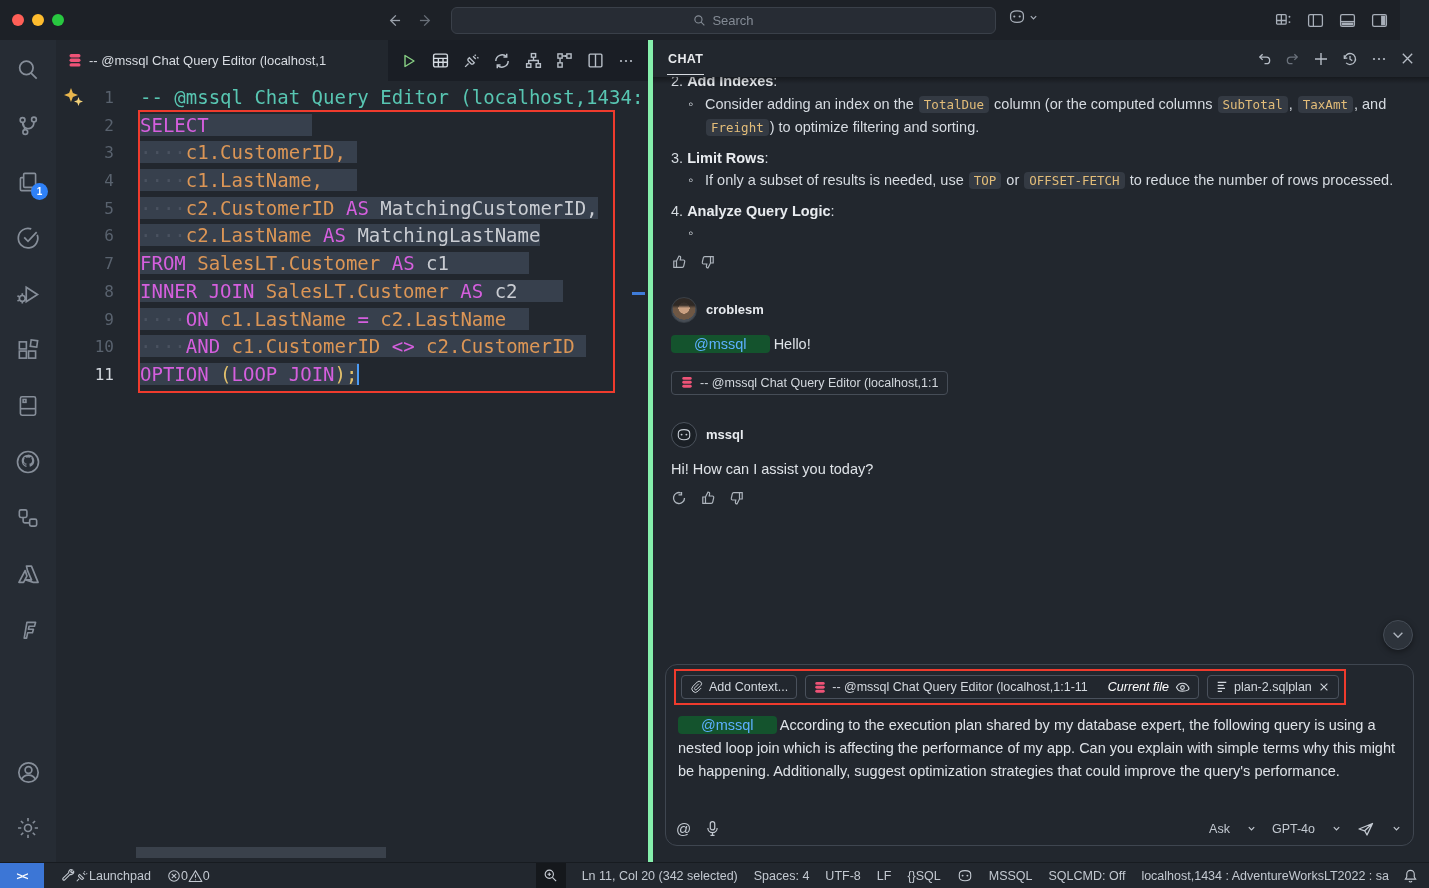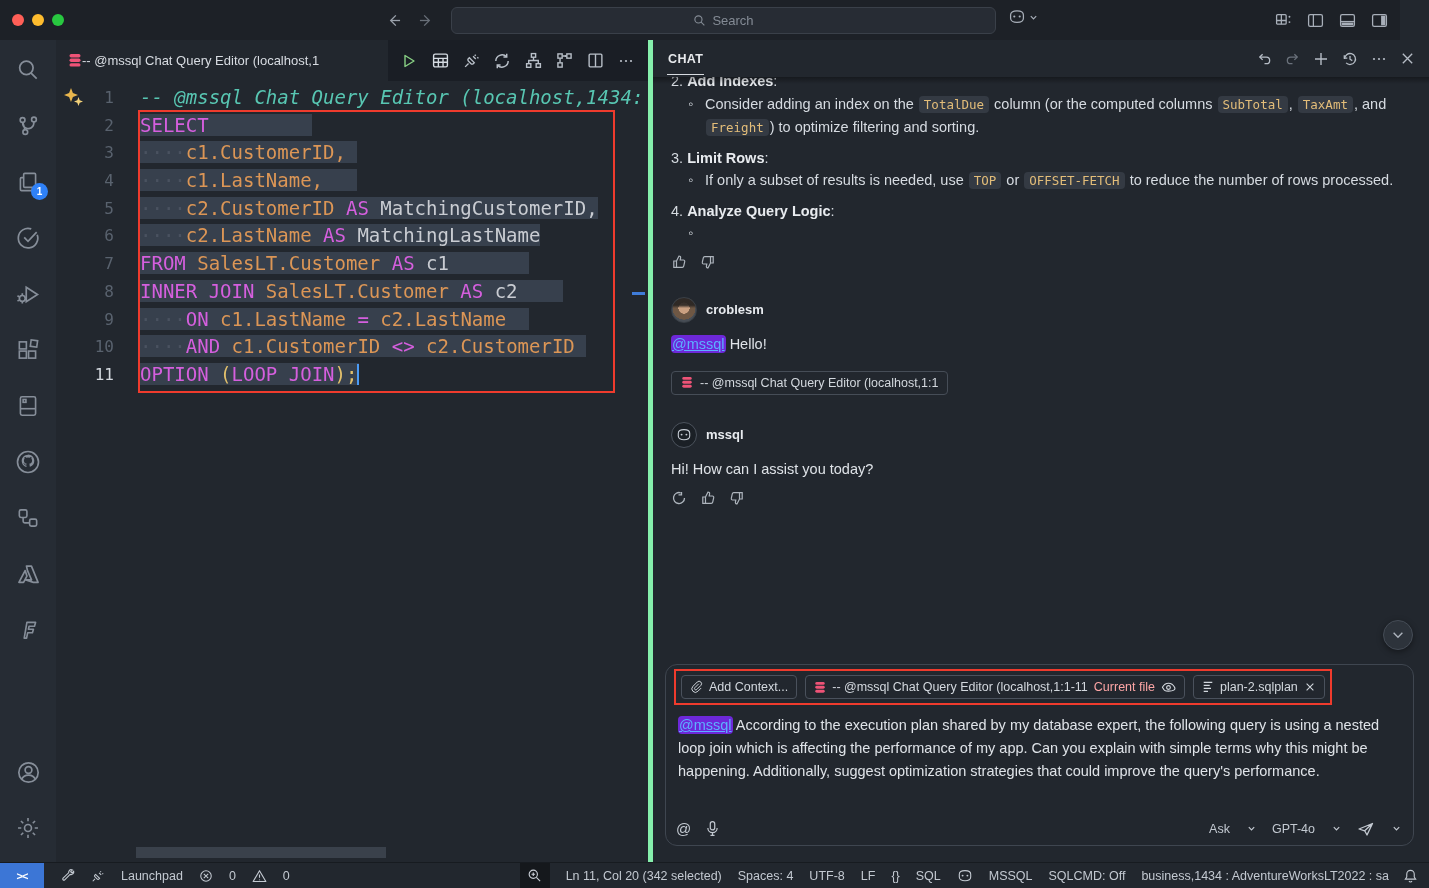--- a/index.html
+++ b/index.html
@@ -27,34 +27,34 @@
   
   .activitybar { position:absolute; left:0; top:0; width:56px; height:822px; background:#262c34; display:flex; flex-direction:column; align-items:center; }
   .ab-item { width:48px; height:48px; display:flex; align-items:center; justify-content:center; color:#868e99; position:relative; margin-top:8px; }
   .ab-item.first { margin-top:6px; }
   .ab-badge { position:absolute; right:4px; bottom:6px; min-width:17px; height:17px; background:#2f81f7; color:#fff; border-radius:50%; font-size:10px; display:flex; align-items:center; justify-content:center; font-weight:bold; }
   .ab-spacer { flex:1; }
 
   
   .editor-pane { position:absolute; left:56px; top:0; width:592px; height:822px; background:#22272e; overflow:hidden; }
   .tabbar { position:absolute; left:0; top:0; width:592px; height:41px; background:#1a1e25; display:flex; align-items:stretch; }
-  .tab { display:flex; align-items:center; background:#22272e; padding:0 12px; max-width:332px; min-width:332px; overflow:hidden; }
+  .tab { display:flex; align-items:center; gap:7px; background:#22272e; padding:0 12px; max-width:332px; min-width:332px; overflow:hidden; }
   .tab-label { font-size:13px; color:#d8dce2; white-space:nowrap; overflow:hidden; }
   .ed-toolbar { display:flex; align-items:center; gap:9px; padding-left:10px; }
   .ed-toolbar .tbi { width:22px; height:22px; display:flex; align-items:center; justify-content:center; color:#b9c0c9; }
 
   .editor-body { position:absolute; left:0; top:41px; width:592px; height:781px; overflow:hidden; }
   .gutter { position:absolute; left:0; top:3px; width:58px; text-align:right; font-family:"DejaVu Sans Mono", monospace; font-size:16px; color:#59626e; }
   .gutter .ln { height:27.7px; line-height:27.7px; }
   .gutter .ln.active { color:#d4d9df; }
   .sparkles { position:absolute; left:7px; top:6px; }
   .code { position:absolute; left:84px; top:3px; right:0; font-family:"DejaVu Sans Mono", monospace; font-size:19px; white-space:pre; }
   .code-line { height:27.7px; line-height:27.7px; }
   .sel { background:#37404d; }
-  .tok-cm { color:#58c6b2; font-style:italic; }
+  .tok-cm { color:#58c6b2; }
   .tok-kw { color:#d55fde; }
   .tok-id { color:#dc9656; }
   .tok-pl { color:#c9ccd2; }
   .tok-br { color:#e2c06c; }
   .tok-ws { color:#4a5260; }
   .tok-sp { color:transparent; }
   .caret { display:inline-block; width:2px; height:21px; background:#4b9bf5; vertical-align:-4px; }
   .ed-redbox { position:absolute; left:82px; top:29px; width:477px; height:283px; border:2px solid #ef3b2d; pointer-events:none; }
   .vmark { position:absolute; right:3px; top:211px; width:13px; height:3px; background:#3f7cd9; }
   .hscroll { position:absolute; left:80px; bottom:4px; width:250px; height:11px; background:#3a414b; }
@@ -82,40 +82,40 @@
 
   .msg-head { display:flex; align-items:center; gap:9px; margin-top:27px; }
   .msg-name { font-size:13px; font-weight:bold; color:#e8ebef; }
   .avatar { width:26px; height:26px; border-radius:50%; flex:none; }
   .avatar.user { background:
       linear-gradient(rgba(40,36,34,.9) 0 30%, rgba(40,36,34,0) 42%),
       radial-gradient(circle at 50% 42%, #caa081 0 30%, #6e5744 31% 62%, #474d55 63%);
       border:1px solid #3a4047; }
   .avatar.bot { background:#1b2026; border:1px solid #4b525c; display:flex; align-items:center; justify-content:center; color:#c6ccd4; }
   .msg-body { margin-top:13px; font-size:14.5px; color:#dfe3e8; }
-  .mention { background:#6d28d9; color:#5db0ff; border-radius:4px; padding:1px 1px;text-decoration:underline; }
+  .mention { background:#14532d; color:#5db0ff; border-radius:4px; padding:1px 23px; }
   .attach-chip { display:inline-flex; align-items:center; gap:7px; margin-top:19px; border:1px solid #464d57; border-radius:4px; height:24px; padding:0 9px; font-size:12.5px; color:#d3d8de; }
   .bot-actions { display:flex; gap:13px; margin-top:13px; color:#aeb5bd; }
 
   .scroll-down { position:absolute; right:16px; bottom:212px; width:30px; height:30px; border-radius:50%; background:#2d333b; border:1px solid #454c56; display:flex; align-items:center; justify-content:center; color:#adb4bd; box-shadow:0 2px 6px rgba(0,0,0,.4); }
 
   .chat-input { position:absolute; left:12px; right:15px; bottom:16px; height:182px; border:1px solid #3f4650; border-radius:12px; background:#22272e; padding:4px 8px; }
   .ctx-annotation { display:inline-flex; align-items:center; gap:8px; border:2px solid #ef3b2d; padding:4px 5px; }
   .chip { display:inline-flex; align-items:center; gap:6px; height:24px; border:1px solid #4a515c; border-radius:4px; padding:0 8px; font-size:12.5px; color:#d3d8de; white-space:nowrap; }
-  .chip .dim { color:#fca5a5; margin-left:0; }
+  .chip .dim { color:#ffffff; margin-left:14px;font-style:italic; }
   .input-text { margin:9px 4px 0; font-size:14.5px; line-height:23px; color:#dfe3e8; }
   .input-toolbar { position:absolute; left:10px; right:12px; bottom:8px; display:flex; align-items:center; gap:15px; color:#c3c9d1; }
   .it-right { margin-left:auto; display:flex; align-items:center; gap:16px; font-size:12.5px; color:#c3c9d1; }
   .dd { display:flex; align-items:center; gap:17px; }
   .at-glyph { font-size:15px; }
 
   
   .statusbar { position:absolute; left:0; bottom:0; width:1429px; height:26px; background:#22272e; border-top:1px solid #171b20; display:flex; align-items:center; font-size:12.5px; color:#c3c9d1; }
   .sb-remote { width:44px; height:26px; background:#3c76d6; color:#fff; display:flex; align-items:center; justify-content:center; font-weight:bold; font-size:11px; letter-spacing:-1px; }
-  .sb-item { display:flex; align-items:center; gap:16px; margin-left:16px; white-space:nowrap; }
+  .sb-item { display:flex; align-items:center; gap:0; margin-left:16px; white-space:nowrap; }
   .sb-zoombox { width:30px; height:26px; background:#15181c; display:flex; align-items:center; justify-content:center; margin-left:auto; }
   .sb-bell { margin-left:14px; margin-right:11px; }
 </style>
 </head>
 <body>
 
 <div class="titlebar">
   <div class="traffic">
     <div class="tl" style="background:#ff5f57"></div>
     <div class="tl" style="background:#febc2e"></div>
@@ -673,19 +673,19 @@
     <span>
         <svg width="16" height="16" viewBox="0 0 16 16" fill="none" stroke="currentColor" stroke-width="1.1">
           <path d="M2.3 6.2c0-2.3 1.9-3.6 5.7-3.6s5.7 1.3 5.7 3.6v2.9c0 2.3-2.3 3.7-5.7 3.7s-5.7-1.4-5.7-3.7z"></path>
           <circle cx="5.6" cy="7.6" r=".95" fill="currentColor" stroke="none"></circle>
           <circle cx="10.4" cy="7.6" r=".95" fill="currentColor" stroke="none"></circle>
         </svg>
       </span>
   </div>
   <div class="sb-item">MSSQL</div>
   <div class="sb-item">SQLCMD: Off</div>
-  <div class="sb-item">business,1434 : AdventureWorksLT2022 : sa</div>
+  <div class="sb-item">localhost,1434 : AdventureWorksLT2022 : sa</div>
   <div class="sb-bell">
     <svg width="15" height="16" viewBox="0 0 16 16" fill="none" stroke="currentColor" stroke-width="1.2">
         <path d="M8 2a4 4 0 0 1 4 4v3l1.5 2.3H2.5L4 9V6a4 4 0 0 1 4-4zM6.5 13.3a1.6 1.6 0 0 0 3 0"></path>
       </svg>
   </div>
 </div>
 
 </body></html>

